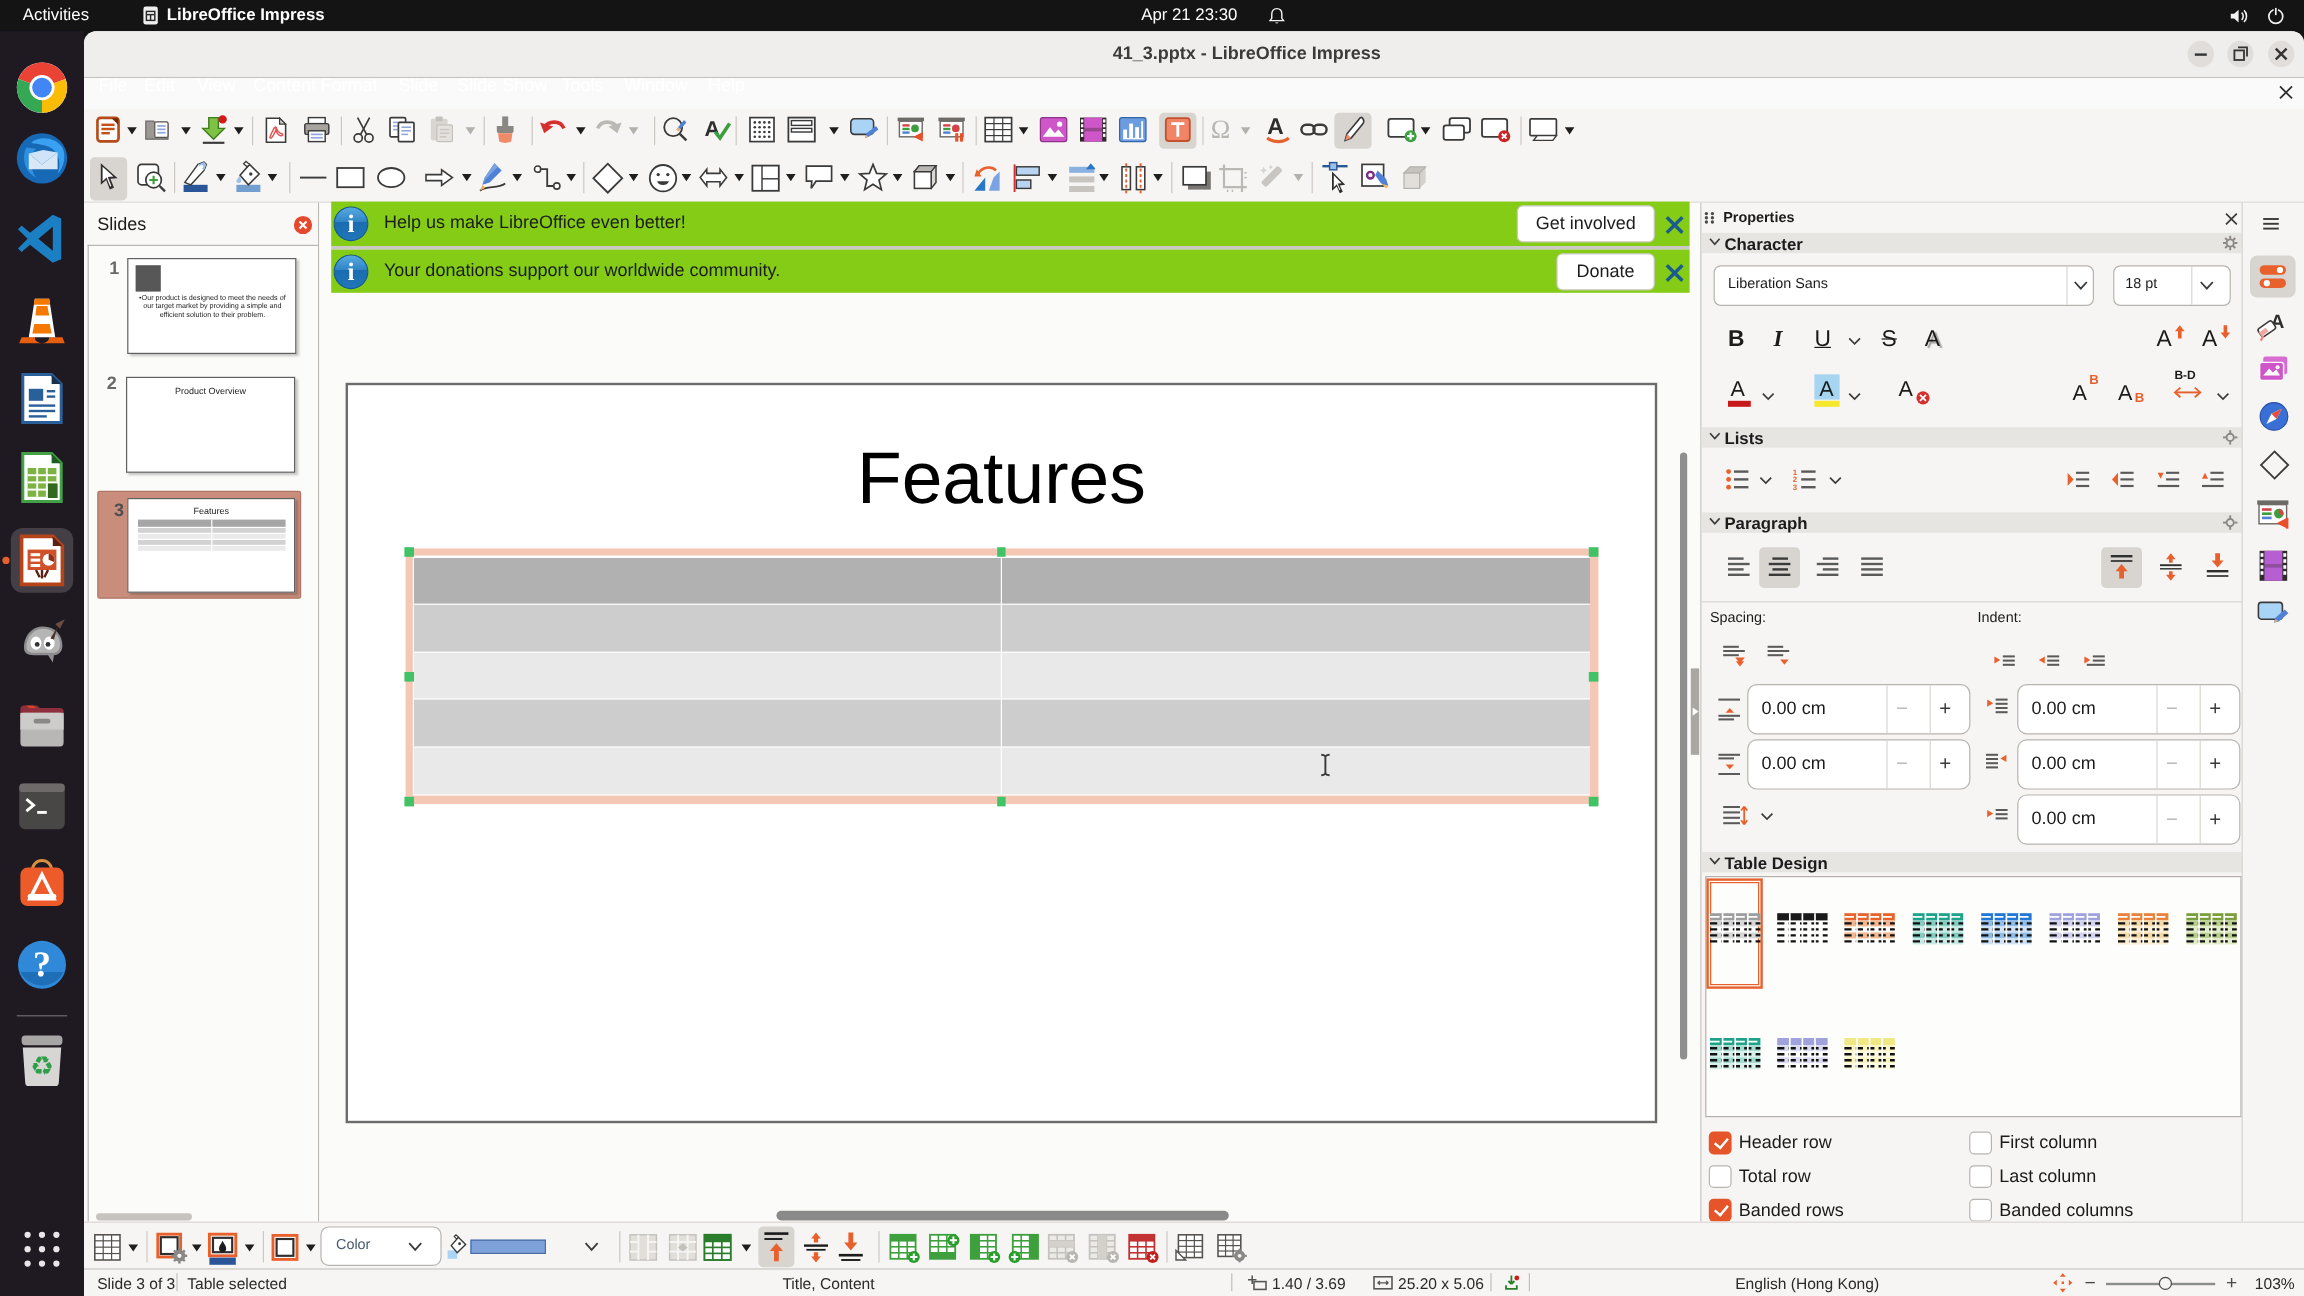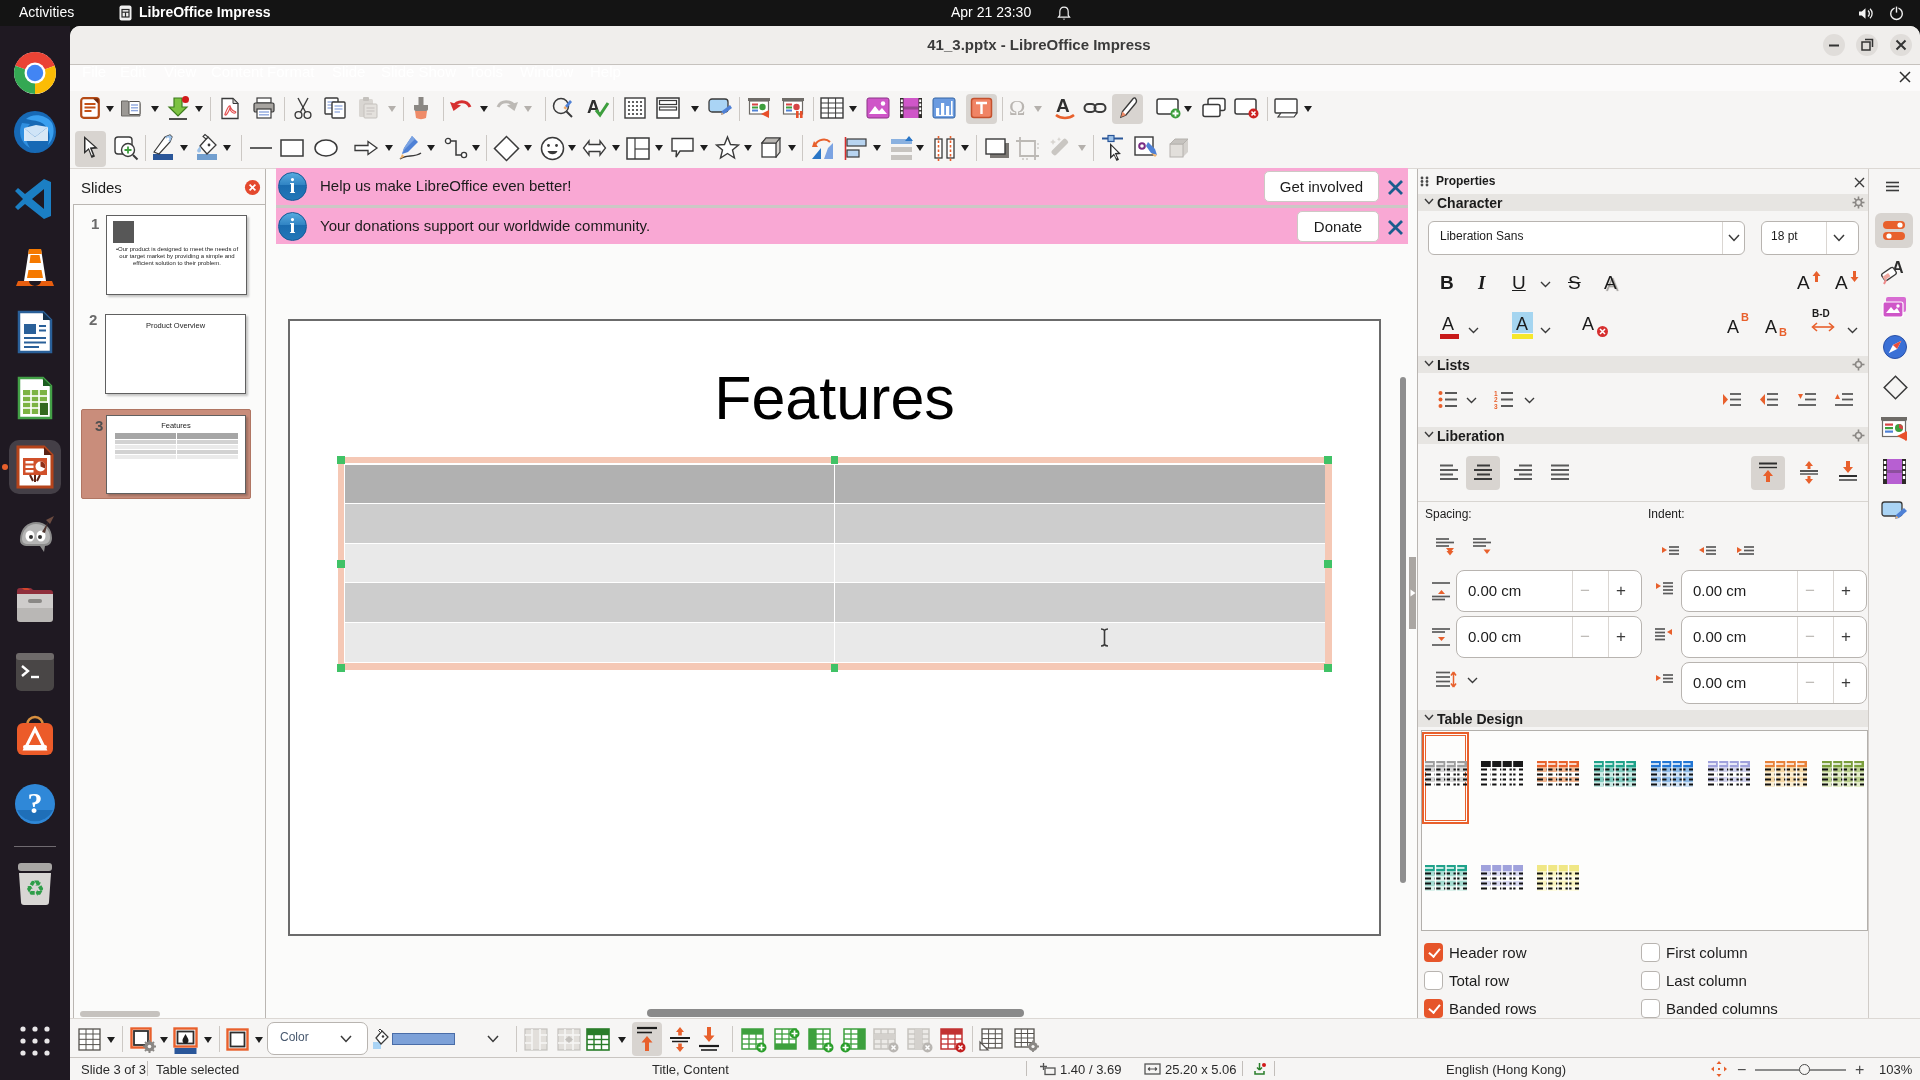--- a/index.html
+++ b/index.html
@@ -42,21 +42,21 @@
 #spanel .hdr { position:absolute; left:11px; top:10px; font-size:15px; color:#1b1b1b; }
 #thumbarea { position:absolute; left:73px; top:204px; width:192px; height:814px; border-top:1px solid #bab6b2; border-left:1px solid #bab6b2; background:#fbfbfa; }
 .thumb { position:absolute; background:#fff; border:1px solid #606060; box-shadow:2px 2px 2px rgba(0,0,0,0.22); }
 .tnum { position:absolute; font-weight:bold; font-size:15px; color:#6a6a6a; }
 
 
 #wsep { position:absolute; left:265px; top:169px; width:1px; height:849px; background:#bab6b2; }
 #workspace { position:absolute; left:266px; top:169px; width:1152px; height:849px; background:#fbfbfa; }
 
 
-.notif { position:absolute; left:276px; width:1132px; height:37px; background:#f9a8d4; }
+.notif { position:absolute; left:276px; width:1132px; height:37px; background:#84cc16; }
 .notif .ic { position:absolute; left:2px; top:4px; width:29px; height:29px; border-radius:50%; background:linear-gradient(#57aadf 0%,#2f83c3 45%,#1a6cb0 46%,#2277b8 100%); border:1px solid #135a96; }
 .notif .ic:after { content:"i"; position:absolute; left:0; top:1px; width:27px; text-align:center; font-family:"Liberation Serif",serif; font-weight:bold; font-size:21px; color:#fff; }
 .notif .msg { position:absolute; left:44px; top:9px; font-size:15px; color:#1c1c1c; }
 .nbtn { position:absolute; top:3px; height:31px; background:#fff; border:1px solid #cdc9c5; border-radius:5px; font-size:15px; color:#1c1c1c; }
 
 
 #canvas { position:absolute; left:288px; top:319px; width:1093px; height:617px; background:#fff; border:2px solid #6b6b6b; }
 
 
 #props { position:absolute; left:1418px; top:169px; width:450px; height:849px; background:#f6f5f4; }
@@ -1033,21 +1033,21 @@
           <line x1="8" y1="9.5" x2="19" y2="9.5"></line>
           <line x1="1" y1="15" x2="19" y2="15"></line>
         </g>
       </svg>
 
   
   <div class="secbar" style="top:427px;"></div>
   <svg style="left:1424px; top:431px;" width="10" height="7" viewBox="0 0 10 7">
         <path d="M1 1 L5 5.5 L9 1" fill="none" stroke="#3a3a3a" stroke-width="1.4"></path>
       </svg>
-  <span class="sectxt" style="left:1437px; top:428px;">Liberation</span>
+  <span class="sectxt" style="left:1437px; top:428px;">Paragraph</span>
   <svg style="left:1852px; top:429px;" width="13" height="13" viewBox="0 0 13 13">
         <circle cx="6.5" cy="6.5" r="3" fill="none" stroke="#8a8784" stroke-width="1.6"></circle>
         <g stroke="#8a8784" stroke-width="1.6">
           <line x1="6.5" y1="0.5" x2="6.5" y2="3"></line>
           <line x1="6.5" y1="10" x2="6.5" y2="12.5"></line>
           <line x1="0.5" y1="6.5" x2="3" y2="6.5"></line>
           <line x1="10" y1="6.5" x2="12.5" y2="6.5"></line>
         </g>
       </svg>
 

